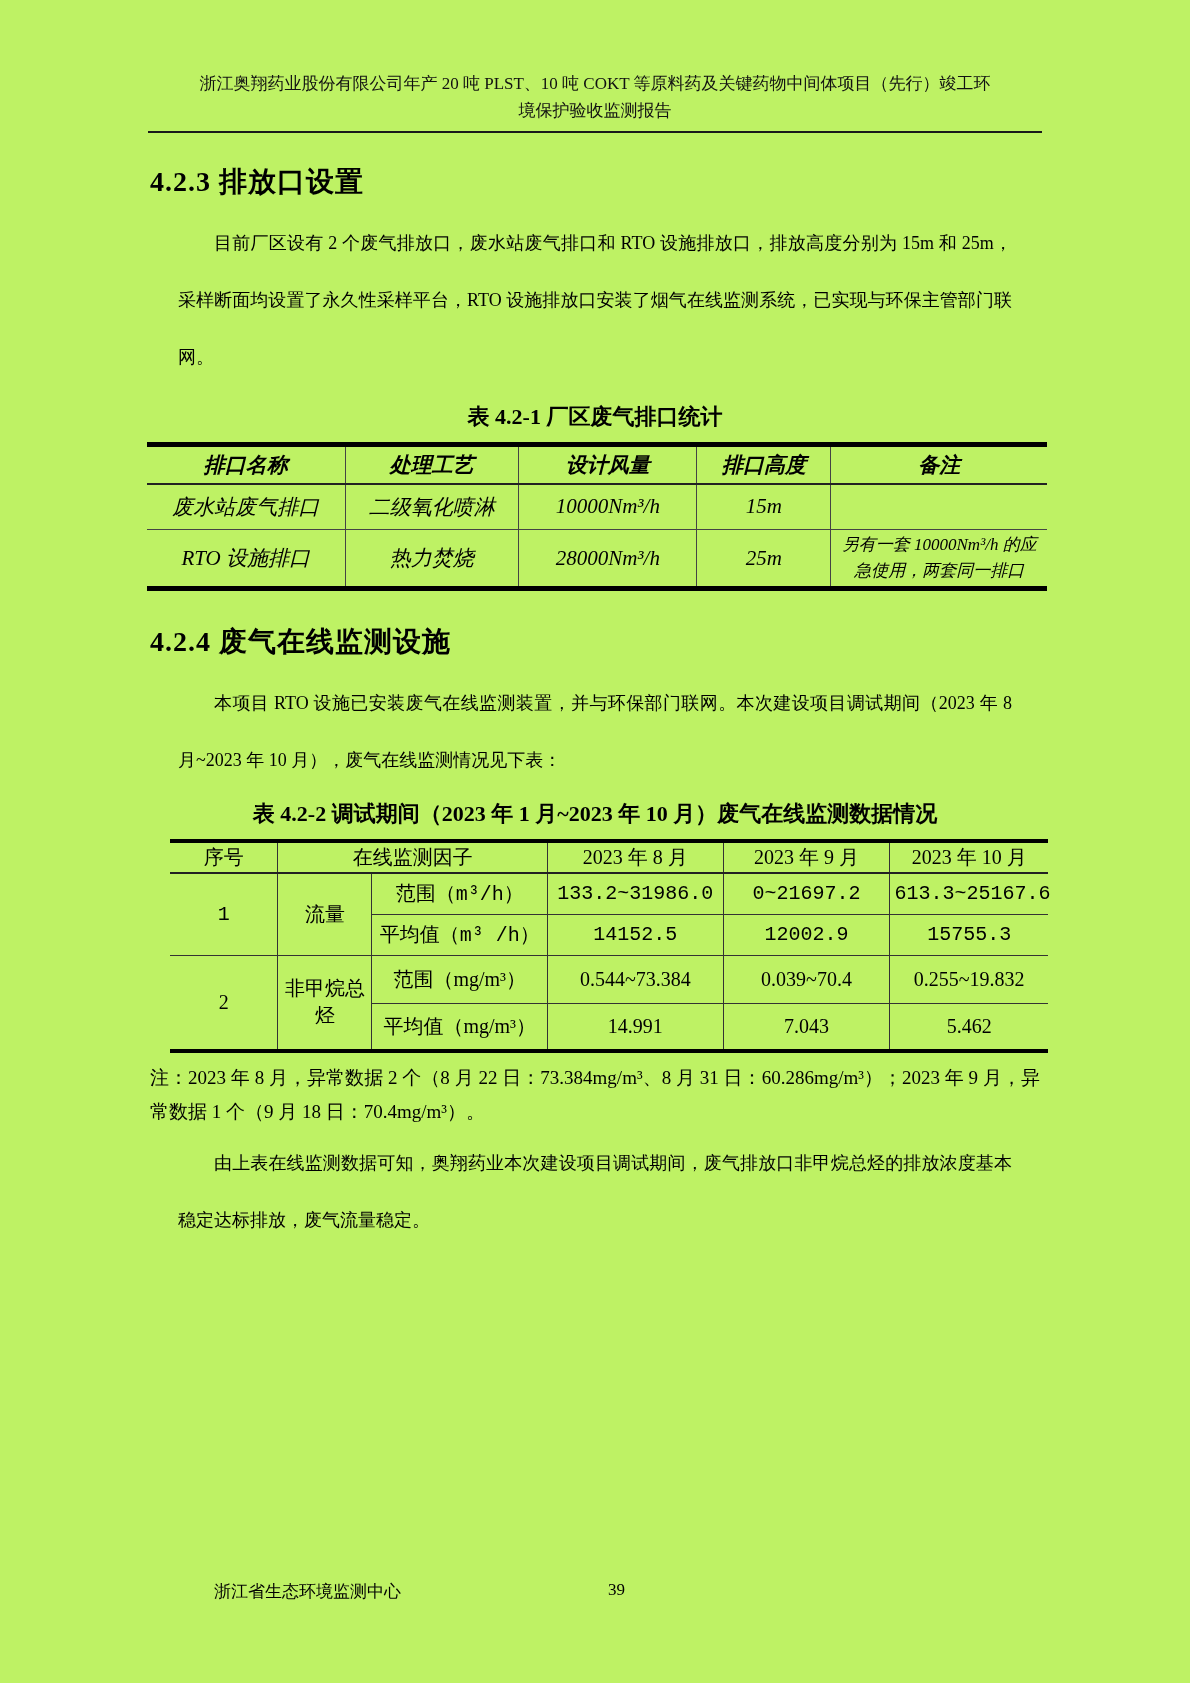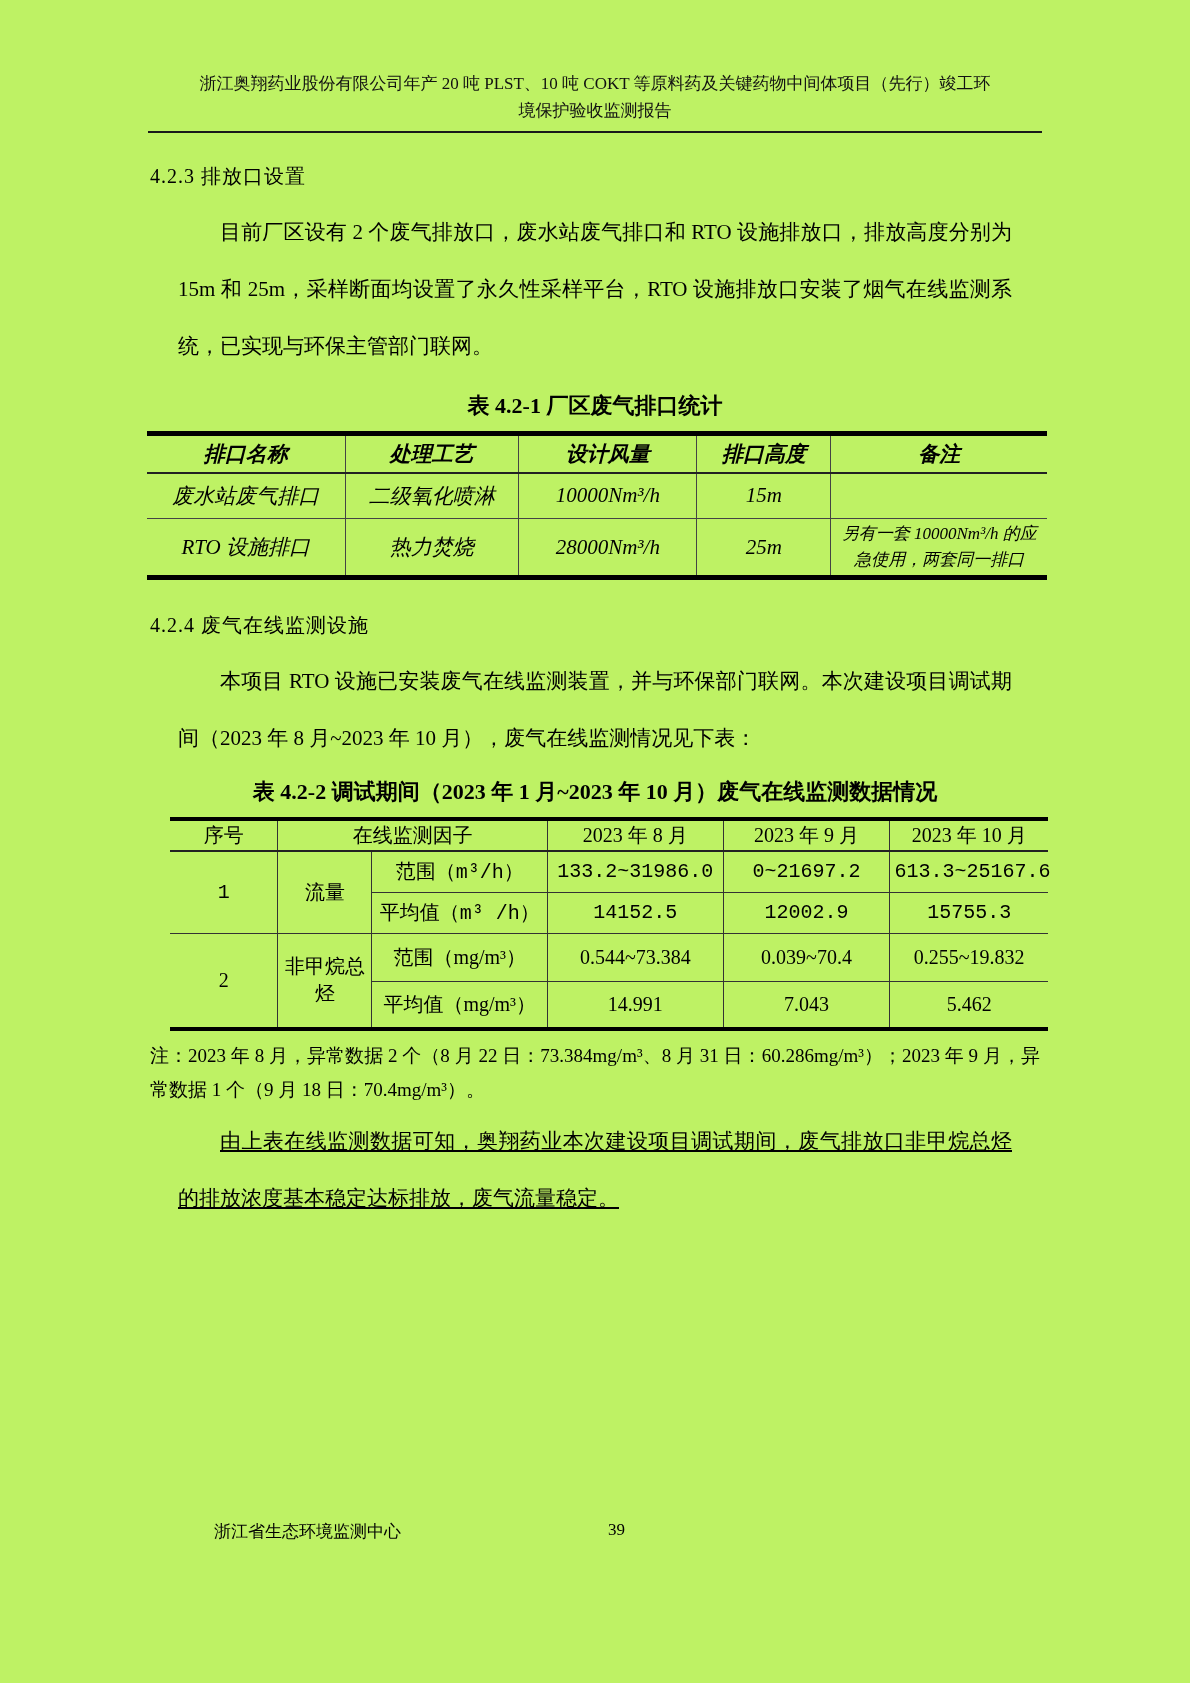--- a/index.html
+++ b/index.html
@@ -25,29 +25,29 @@
     color: #111;
   }
   .header-rule {
     margin: 7px 148px 0 148px;
     border-top: 2px solid #1a1a1a;
     height: 0;
   }
   
   .sec-heading {
     margin: 30px 150px 0 150px;
-    font-size: 20px;
-    font-weight: normal;
+    font-size: 28px;
+    font-weight: bold;
     letter-spacing: 1px;
   }
   .sec-heading.second { margin-top: 32px; }
   
   .body-para {
     margin: 14px 178px 0 178px;
-    font-size: 21px;
+    font-size: 18px;
     line-height: 57px;
     text-align: justify;
     text-justify: inter-character;
     text-indent: 2em;
   }
   
   .tbl-title {
     margin-top: 16px;
     text-align: center;
     font-size: 22px;
@@ -103,21 +103,21 @@
   .tbl-note {
     margin: 8px 150px 0 150px;
     font-size: 19px;
     line-height: 34px;
     text-align: justify;
     text-justify: inter-character;
   }
   
   .page-footer {
     position: absolute;
-    top: 1520px;
+    top: 1580px;
     left: 0;
     right: 0;
     height: 24px;
     font-size: 17px;
   }
   .footer-org { position: absolute; left: 214px; }
   .page-number { position: absolute; left: 608px; }
 </style>
 </head>
 <body>
@@ -218,20 +218,20 @@
         <td>平均值（mg/m³）</td>
         <td>14.991</td>
         <td>7.043</td>
         <td>5.462</td>
       </tr>
     </tbody>
   </table>
 
   <div class="tbl-note">注：2023 年 8 月，异常数据 2 个（8 月 22 日：73.384mg/m³、8 月 31 日：60.286mg/m³）；2023 年 9 月，异常数据 1 个（9 月 18 日：70.4mg/m³）。</div>
 
-  <p class="body-para" style="margin-top:6px;text-decoration:underline;">由上表在线监测数据可知，奥翔药业本次建设项目调试期间，废气排放口非甲烷总烃的排放浓度基本稳定达标排放，废气流量稳定。</p>
+  <p class="body-para" style="margin-top:6px;">由上表在线监测数据可知，奥翔药业本次建设项目调试期间，废气排放口非甲烷总烃的排放浓度基本稳定达标排放，废气流量稳定。</p>
 
   <div class="page-footer">
     <span class="footer-org">浙江省生态环境监测中心</span>
     <span class="page-number">39</span>
   </div>
 
 </div>
 
 </body></html>

